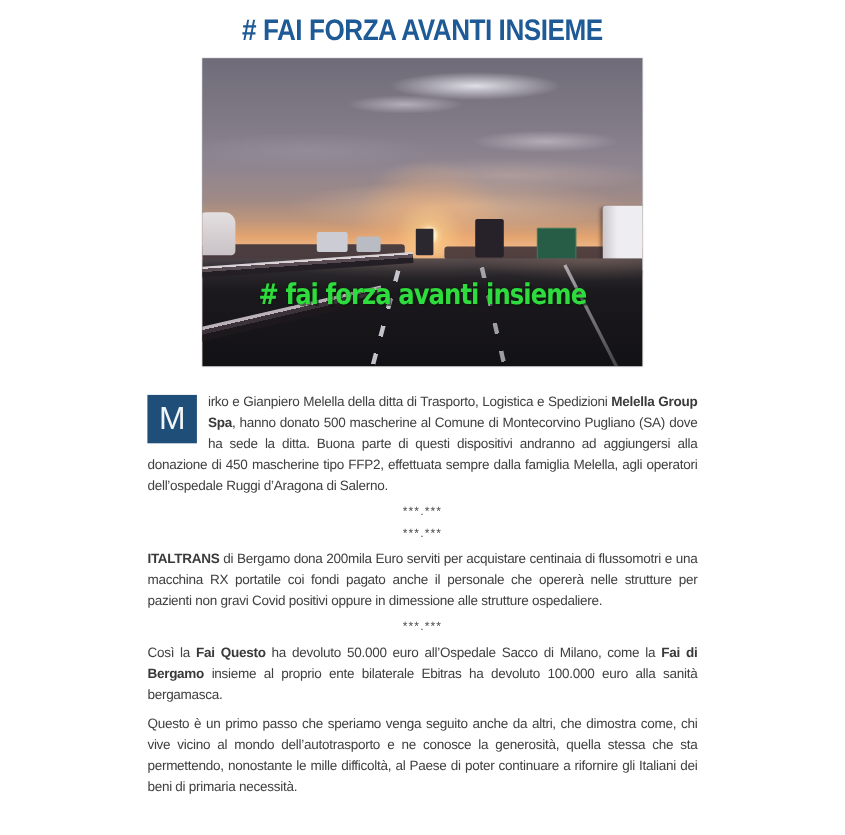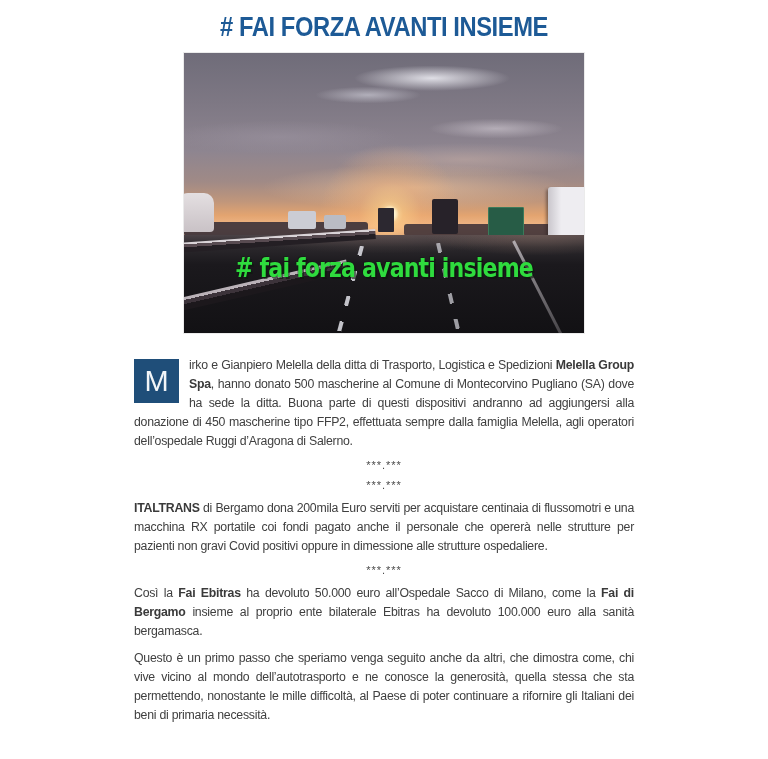--- a/index.html
+++ b/index.html
@@ -193,17 +193,17 @@
     <div class="edge-line-right"></div>
     <figcaption class="hero-caption"># fai forza avanti insieme</figcaption>
   </figure>
 
   <article class="article-body">
       <p><span class="dropcap">M</span>irko e Gianpiero Melella della ditta di Trasporto, Logistica e Spedizioni <strong>Melella Group Spa</strong>,  hanno donato 500 mascherine al Comune di Montecorvino Pugliano (SA) dove ha sede la ditta. Buona parte di questi dispositivi andranno ad aggiungersi alla donazione di 450 mascherine tipo FFP2, effettuata sempre dalla famiglia Melella, agli operatori dell’ospedale Ruggi d’Aragona di Salerno.</p>
       <div class="separator">***.***</div>
       <div class="separator">***.***</div>
       <p><strong>ITALTRANS</strong> di Bergamo dona 200mila Euro serviti per acquistare centinaia di flussomotri e una macchina RX portatile coi fondi pagato anche il personale che opererà nelle strutture per pazienti non gravi Covid positivi oppure in dimessione alle strutture ospedaliere.</p>
       <div class="separator">***.***</div>
-      <p>Così la <strong>Fai Ebitras</strong> ha devoluto 50.000 euro all’Ospedale Sacco di Milano, come la <strong>Fai di Bergamo</strong> insieme al proprio ente bilaterale Ebitras ha devoluto 100.000 euro alla sanità bergamasca.</p>
+      <p>Così la <strong>Fai Questo</strong> ha devoluto 50.000 euro all’Ospedale Sacco di Milano, come la <strong>Fai di Bergamo</strong> insieme al proprio ente bilaterale Ebitras ha devoluto 100.000 euro alla sanità bergamasca.</p>
       <p>Questo è un primo passo che speriamo venga seguito anche da altri, che dimostra come, chi vive vicino al mondo dell’autotrasporto e ne conosce la generosità, quella stessa che sta permettendo, nonostante le mille difficoltà, al Paese di poter continuare a rifornire gli Italiani dei beni di primaria necessità.</p>
     </article>
 
 </div>
 
 </body></html>

